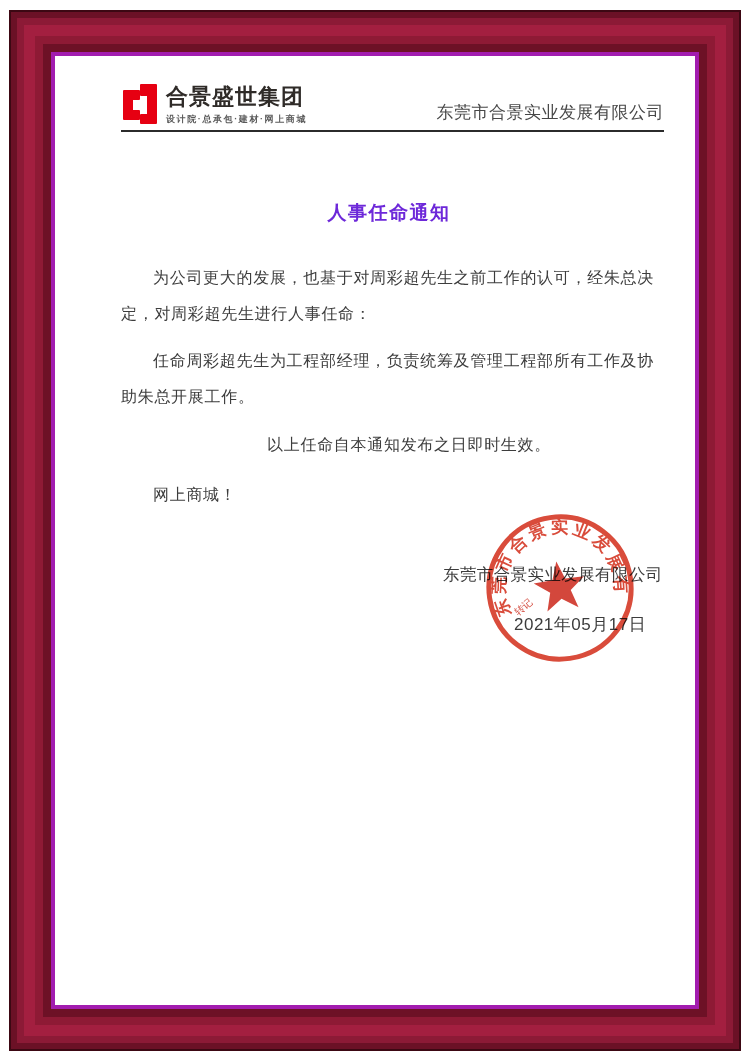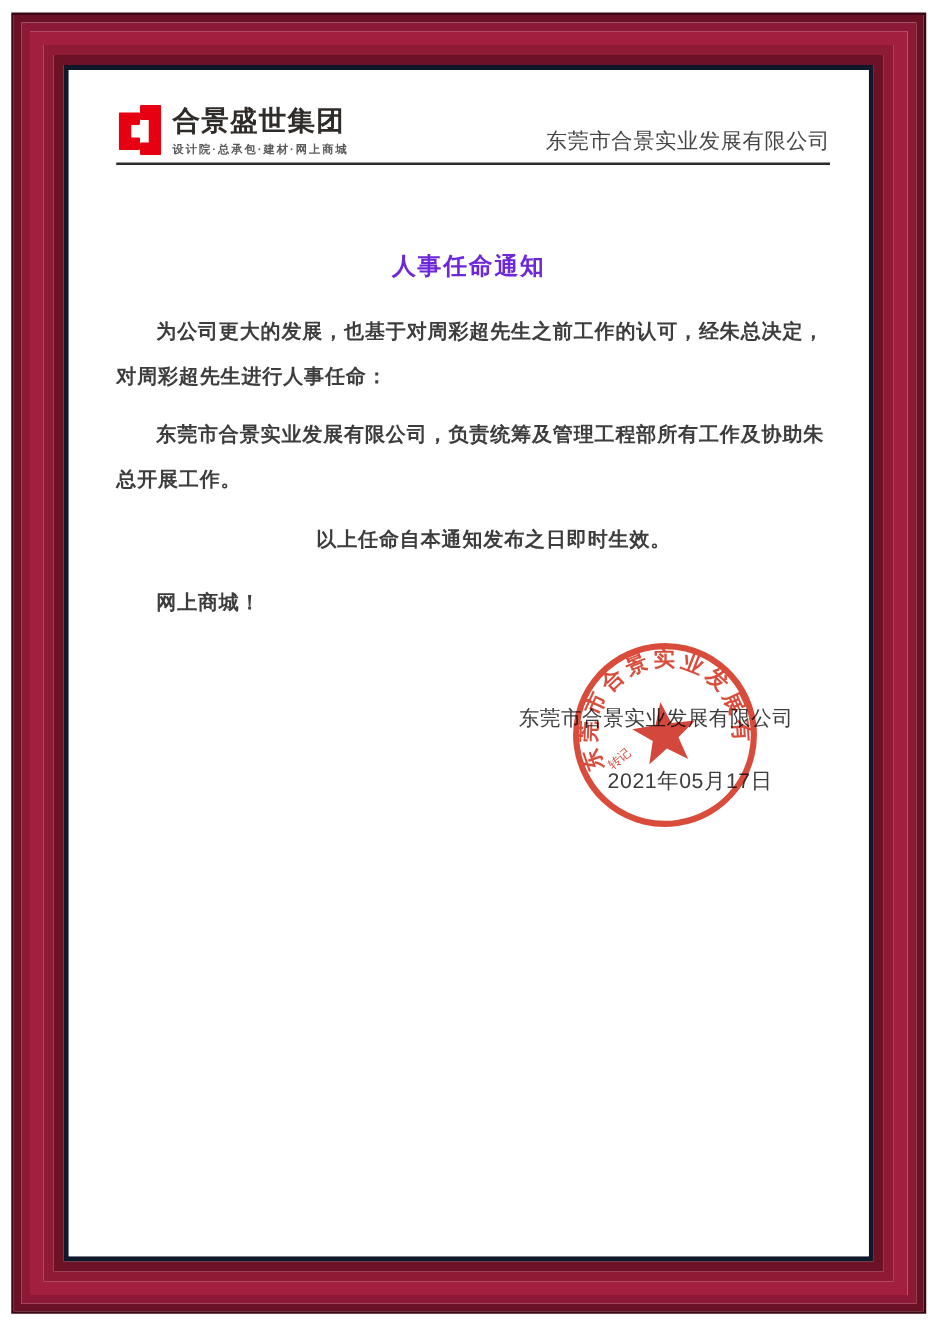--- a/index.html
+++ b/index.html
@@ -10,21 +10,21 @@
     position:relative;
   }
   
   .frame-outer { position:absolute; left:9px; top:10px; right:9px; bottom:15px; }
   .f1{ border:2px solid #3c0813; height:100%; }
   .f2{ border:6px solid #6b1126; height:calc(100% - 12px); }
   .f3{ border:7px solid #8c1a36; height:calc(100% - 14px); }
   .f4{ border:11px solid #a31f40; height:calc(100% - 22px); }
   .f5{ border:8px solid #8e1a35; height:calc(100% - 16px); }
   .f6{ border:8px solid #6d1126; height:calc(100% - 16px); }
-  .f7{ border:4px solid #0f172a; height:calc(100% - 8px); }
+  .f7{ border:4px solid #a21caf; height:calc(100% - 8px);padding-left:28px; }
   .f1,.f2,.f3,.f4,.f5,.f6,.f7{ width:auto; }
 
   
   .page {
     position:relative; background:#ffffff; width:100%; height:100%;
     color:#3f3f3f; overflow:hidden;
   }
 
   
   .header { position:absolute; left:38px; right:31px; top:22px; height:52px;
@@ -35,21 +35,21 @@
   .logo-name { font-size:22px; font-weight:900; color:#2f2b28; letter-spacing:1px; line-height:24px; }
   .logo-tagline { font-size:9px; color:#5a5a5a; letter-spacing:1.6px; margin-top:4px; font-weight:700; }
   .company-name { position:absolute; right:0; bottom:6px; font-size:17px; color:#474747;
                   letter-spacing:0.5px; font-weight:500; }
 
   
   .doc-title { position:absolute; left:0; right:0; top:144px; text-align:center;
                font-size:19px; font-weight:800; color:#6d28d9; letter-spacing:1.5px; }
 
   
-  .body-text { position:absolute; left:38px; right:30px; top:192px;font-weight:bold; }
+  .body-text { position:absolute; left:38px; right:30px; top:204px; }
   .body-text p { font-size:16px; line-height:36px; letter-spacing:0.7px;
                  color:#3d3d3d; text-indent:2em; }
   .body-text p.p2 { margin-top:11px; }
   .body-text p.p3 { margin-top:12px;text-align:center; }
   .body-text p.p4 { margin-top:14px; }
 
   
   .sign-name { position:absolute; left:360px; top:508px; font-size:16.5px;
                letter-spacing:0.4px; color:#3c3c3c; }
   .sign-date { position:absolute; left:431px; top:557px; font-size:17px;
@@ -84,21 +84,21 @@
           <div class="logo-tagline">设计院·总承包·建材·网上商城</div>
         </div>
       </div>
       <div class="company-name">东莞市合景实业发展有限公司</div>
     </div>
 
     <div class="doc-title">人事任命通知</div>
 
     <div class="body-text">
       <p class="p1">为公司更大的发展，也基于对周彩超先生之前工作的认可，经朱总决定，对周彩超先生进行人事任命：</p>
-      <p class="p2">东莞市合景实业发展有限公司，负责统筹及管理工程部所有工作及协助朱总开展工作。</p>
+      <p class="p2">任命周彩超先生为工程部经理，负责统筹及管理工程部所有工作及协助朱总开展工作。</p>
       <p class="p3">以上任命自本通知发布之日即时生效。</p>
       <p class="p4">网上商城！</p>
     </div>
 
     <div class="sign-name">东莞市合景实业发展有限公司</div>
     <div class="sign-date">2021年05月17日</div>
 
     <svg class="seal" viewBox="0 0 160 160">
       <circle cx="80" cy="80" r="72" fill="none" stroke="#d63c2a" stroke-width="5"></circle>
       <defs>

